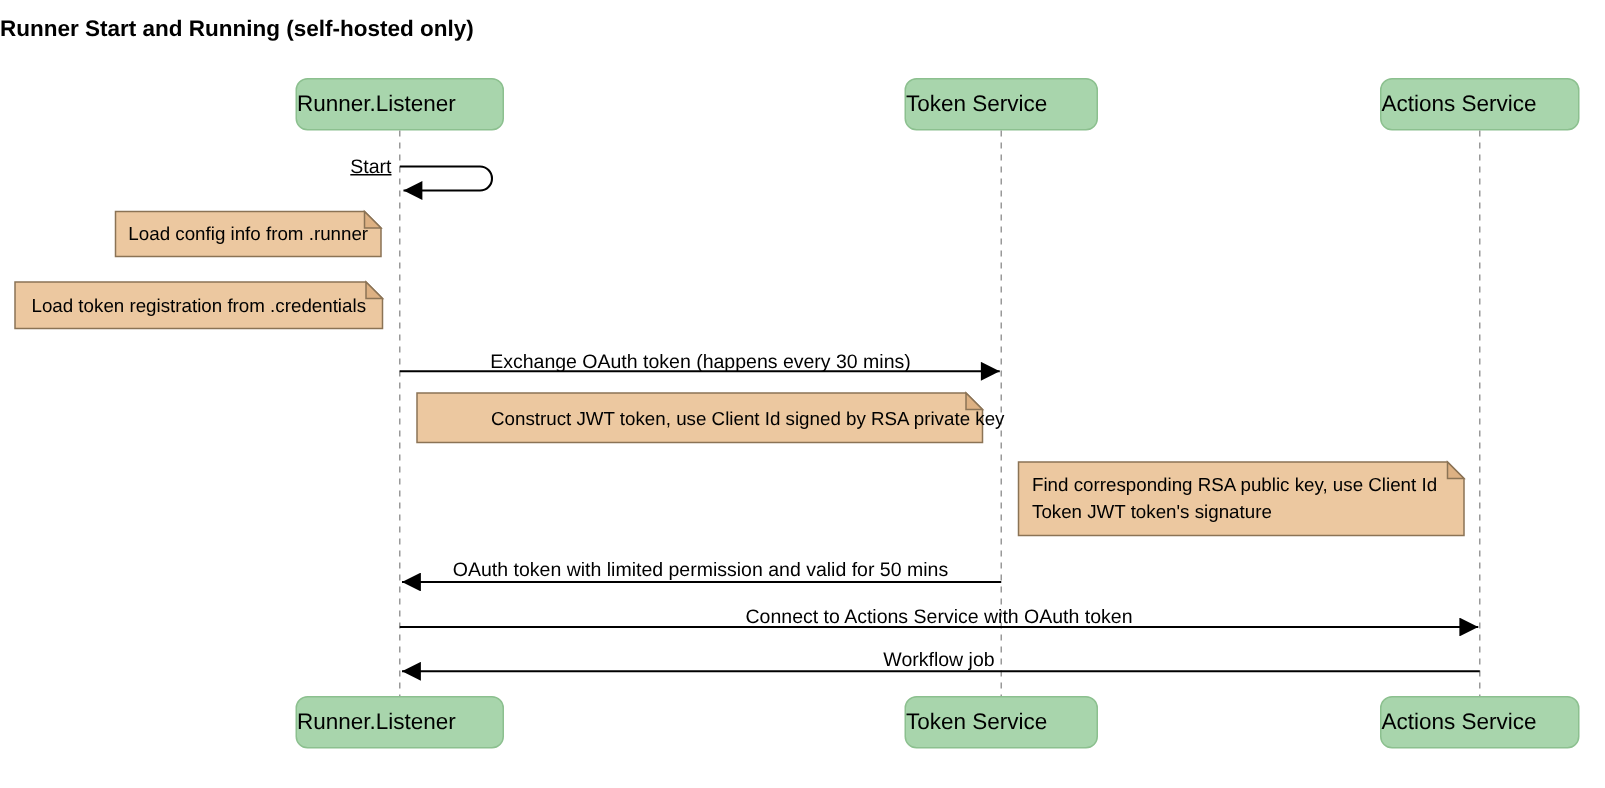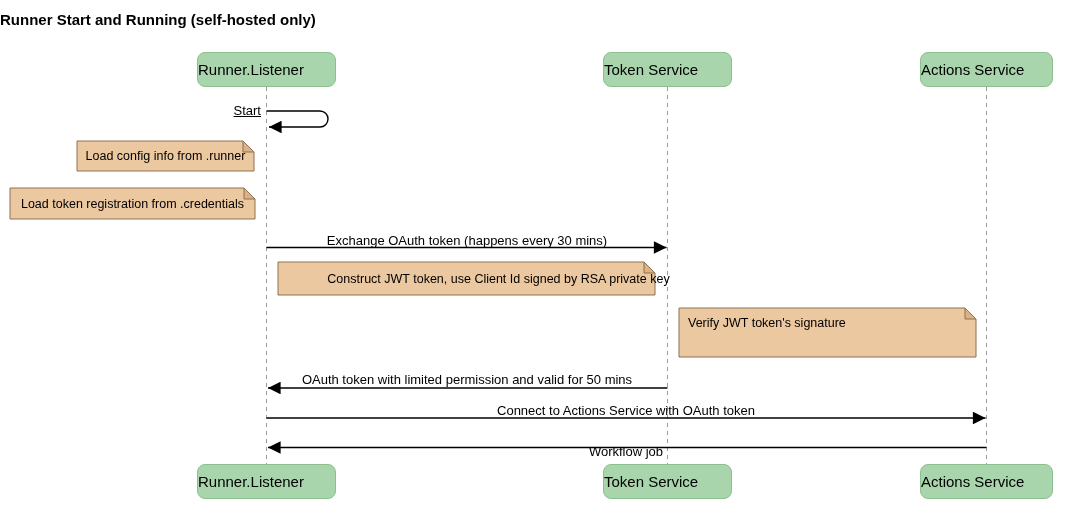--- a/index.html
+++ b/index.html
@@ -98,27 +98,28 @@
     <path class="msg-line" d="M266.5 247.5 H666.5" marker-end="url(#ah)"></path>
     <path class="msg-line" d="M667.5 388 H268" marker-end="url(#ah)"></path>
     <path class="msg-line" d="M266.5 418 H985.5" marker-end="url(#ah)"></path>
     <path class="msg-line" d="M986.5 447.5 H268" marker-end="url(#ah)"></path>
   </svg>
 
   <div class="label right" style="left:181px;top:103px;width:80px;">Start</div>
   <div class="label center" style="left:267px;top:233px;width:400px;">Exchange OAuth token (happens every 30 mins)</div>
   <div class="label center" style="left:267px;top:372px;width:400px;">OAuth token with limited permission and valid for 50 mins</div>
   <div class="label center" style="left:326px;top:403px;width:600px;">Connect to Actions Service with OAuth token</div>
-  <div class="label center" style="left:326px;top:432px;width:600px;margin-top:12px;">Workflow job</div>
+  <div class="label center" style="left:326px;top:432px;width:600px;">Workflow job</div>
 
   <div class="note-text" style="left:77px;top:141px;width:177px;height:30px;">Load config info from .runner</div>
   <div class="note-text" style="left:10px;top:188px;width:245px;height:31px;text-align:center;">Load token registration from .credentials</div>
   <div class="note-text" style="left:278px;top:262px;width:377px;height:33px;margin-left:32px;">Construct JWT token, use Client Id signed by RSA private key</div>
   <div class="note-text multiline" style="left:679px;top:308px;width:297px;height:49px;">
-    <div>Verify JWT token's signature</div>
+    <div>Find corresponding RSA public key, use Client Id</div>
+    <div>Token JWT token's signature</div>
   </div>
 
   <div class="actor" style="left:197px;top:464px;width:139px;">
     <span>Runner.Listener</span>
   </div>
   <div class="actor" style="left:603px;top:464px;width:129px;">
     <span>Token Service</span>
   </div>
   <div class="actor" style="left:920px;top:464px;width:133px;">
     <span>Actions Service</span>

